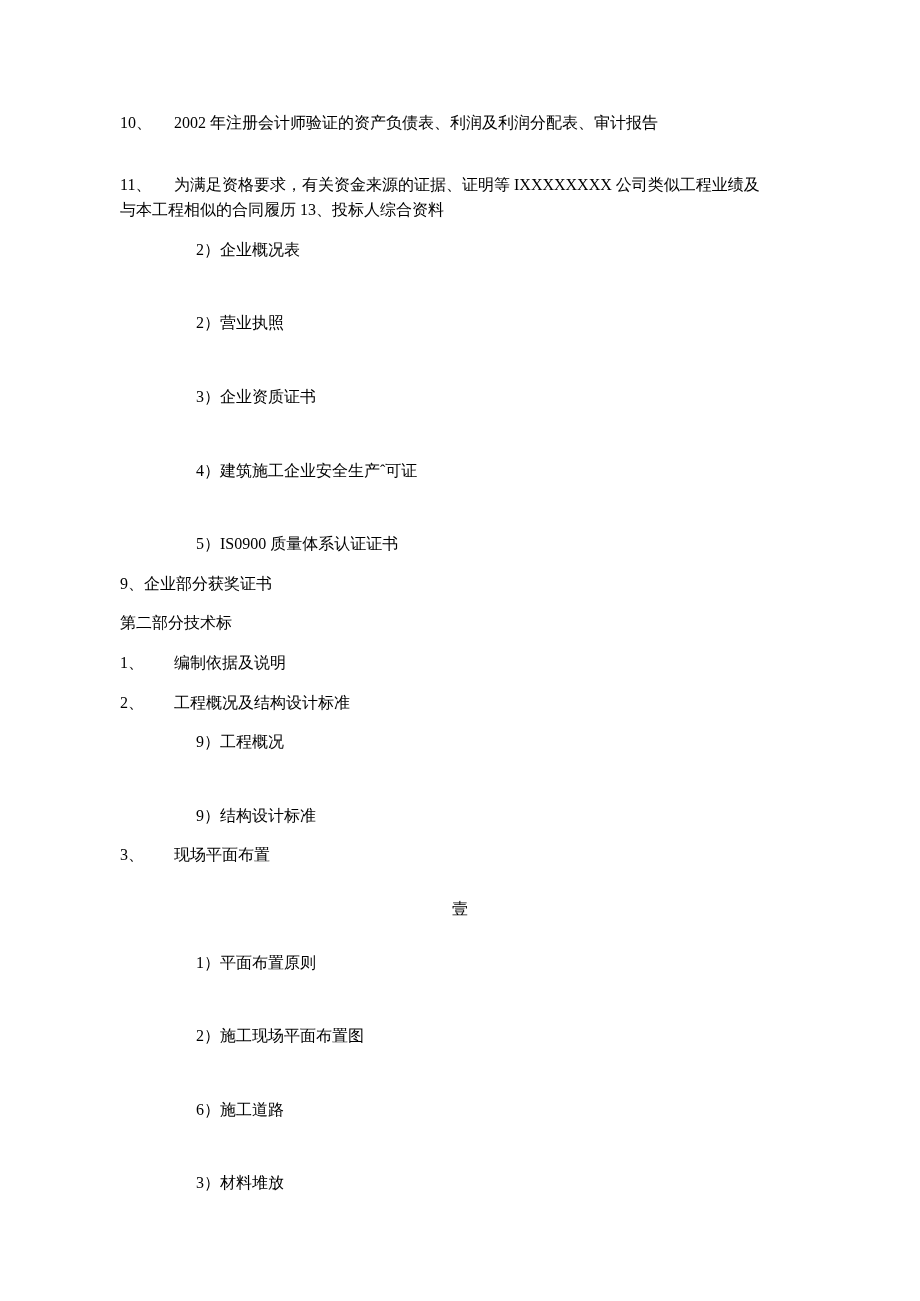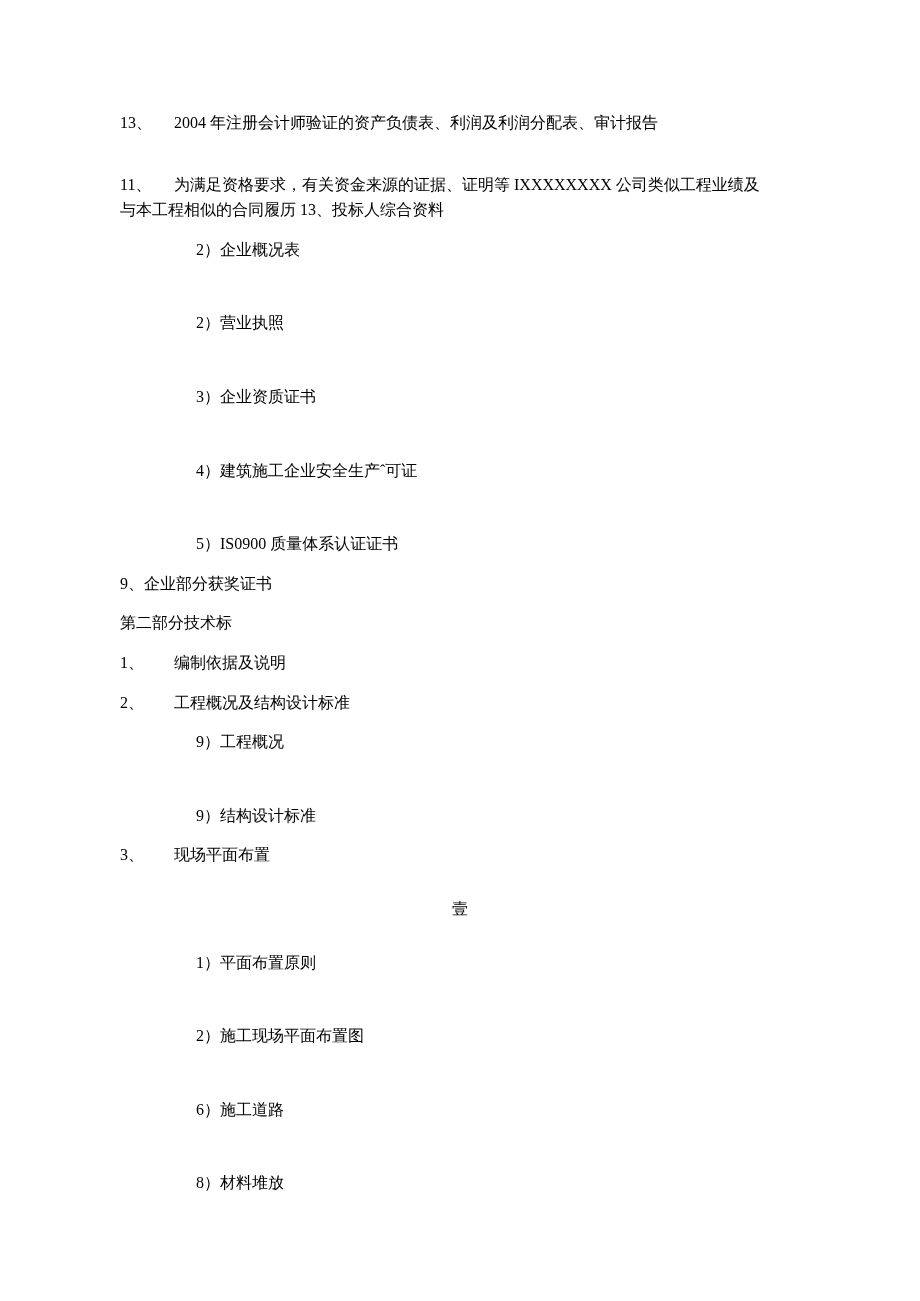--- a/index.html
+++ b/index.html
@@ -40,22 +40,22 @@
     .page-num {
       text-align: center;
       margin: 28px 0 28px 0;
       font-size: 16px;
     }
   </style>
 </head>
 <body>
 
 <div class="line">
-  <span class="num-label">13、</span>
-  <span>2004 年注册会计师验证的资产负债表、利润及利润分配表、审计报告</span>
+  <span class="num-label">10、</span>
+  <span>2002 年注册会计师验证的资产负债表、利润及利润分配表、审计报告</span>
 </div>
 
 <div class="line-wrap">
   <div>
     <span class="num-label">11、</span>
     <span>为满足资格要求，有关资金来源的证据、证明等 IXXXXXXXX 公司类似工程业绩及</span>
   </div>
   <div>与本工程相似的合同履历 13、投标人综合资料</div>
 </div>
 
@@ -86,13 +86,13 @@
 <div class="line">
   <span class="num-label">3、</span>
   <span>现场平面布置</span>
 </div>
 
 <div class="page-num">壹</div>
 
 <div class="indent-1-spaced">1）平面布置原则</div>
 <div class="indent-1-spaced">2）施工现场平面布置图</div>
 <div class="indent-1-spaced">6）施工道路</div>
-<div class="indent-1">8）材料堆放</div>
+<div class="indent-1">3）材料堆放</div>
 
 </body></html>

